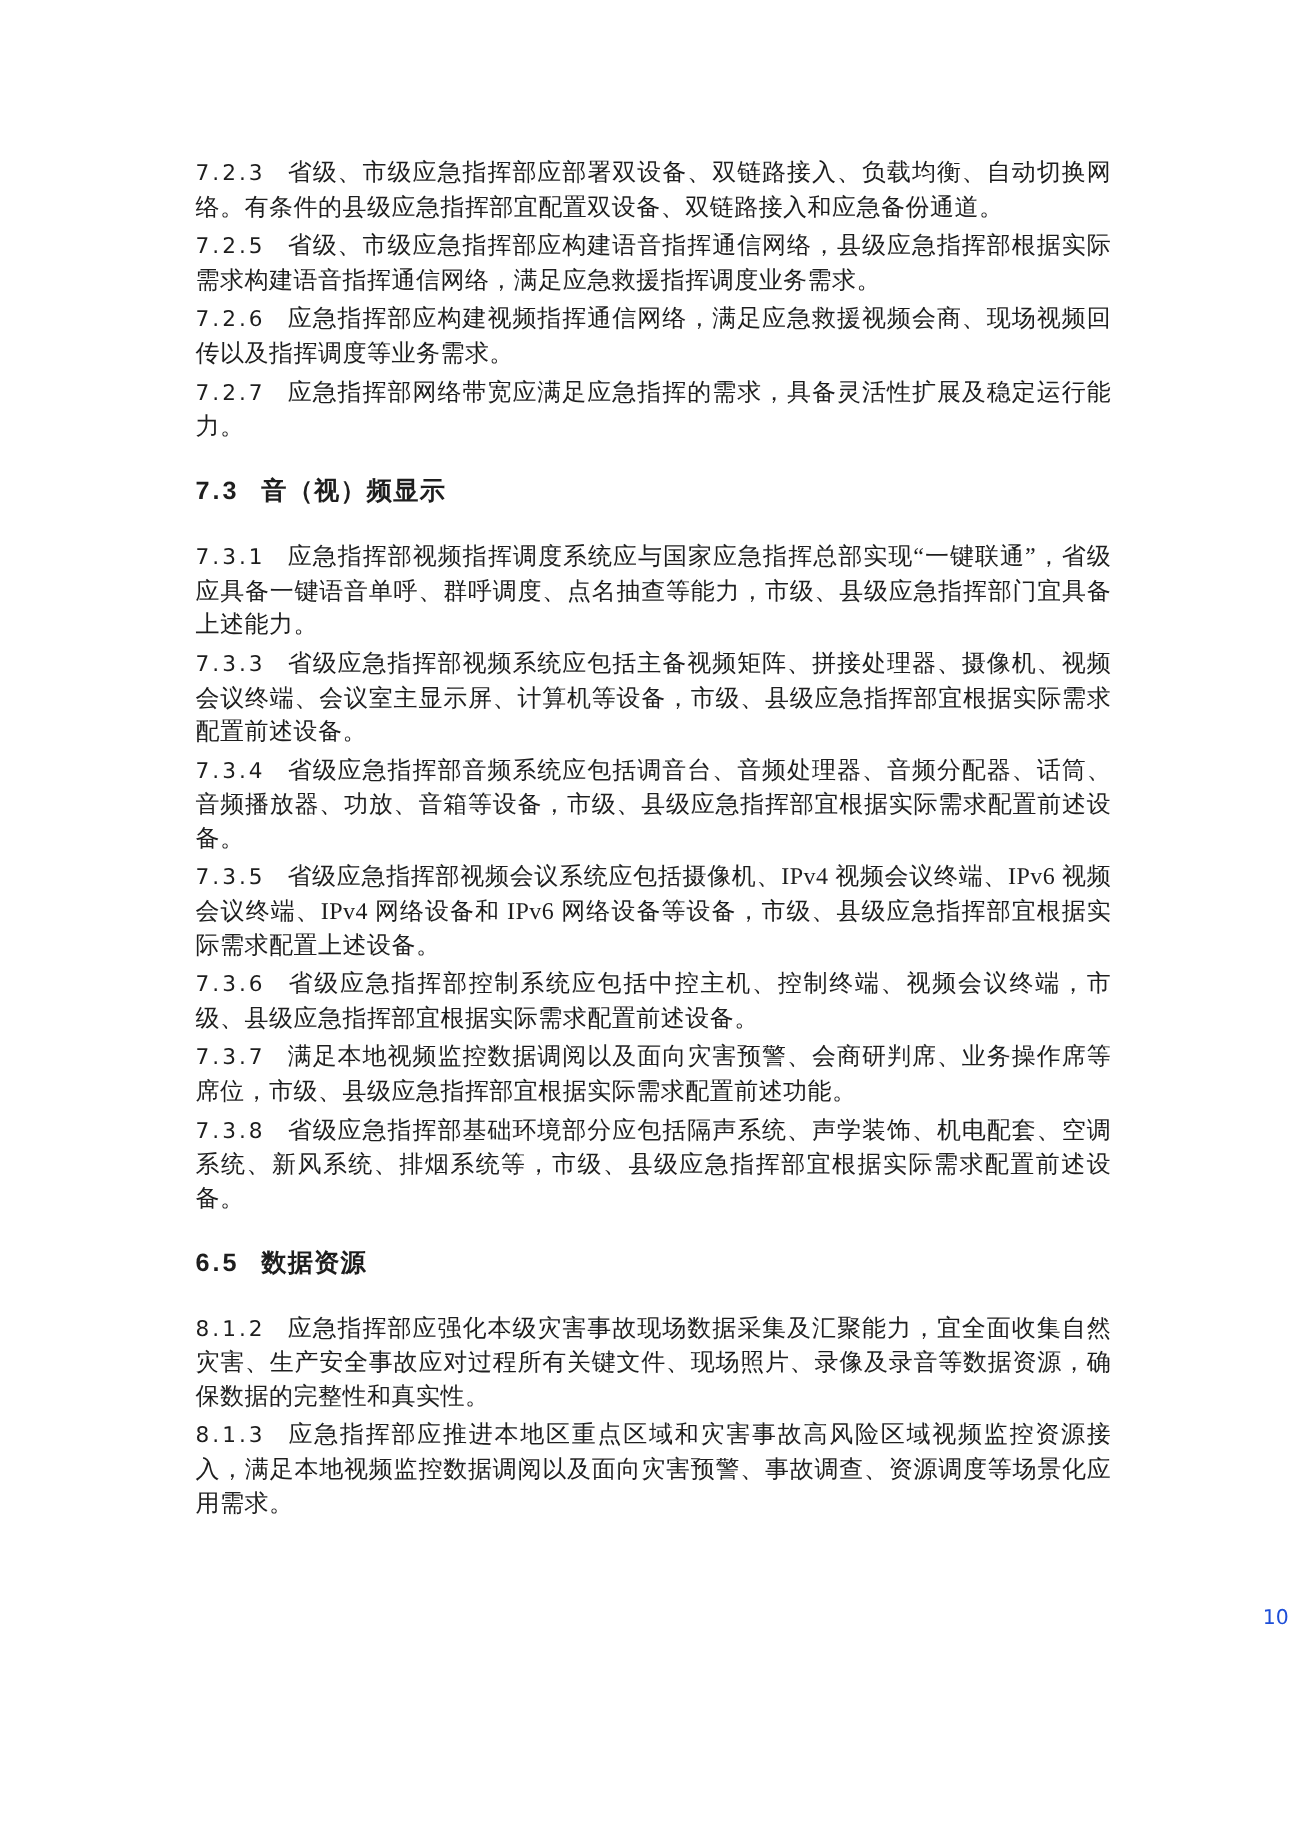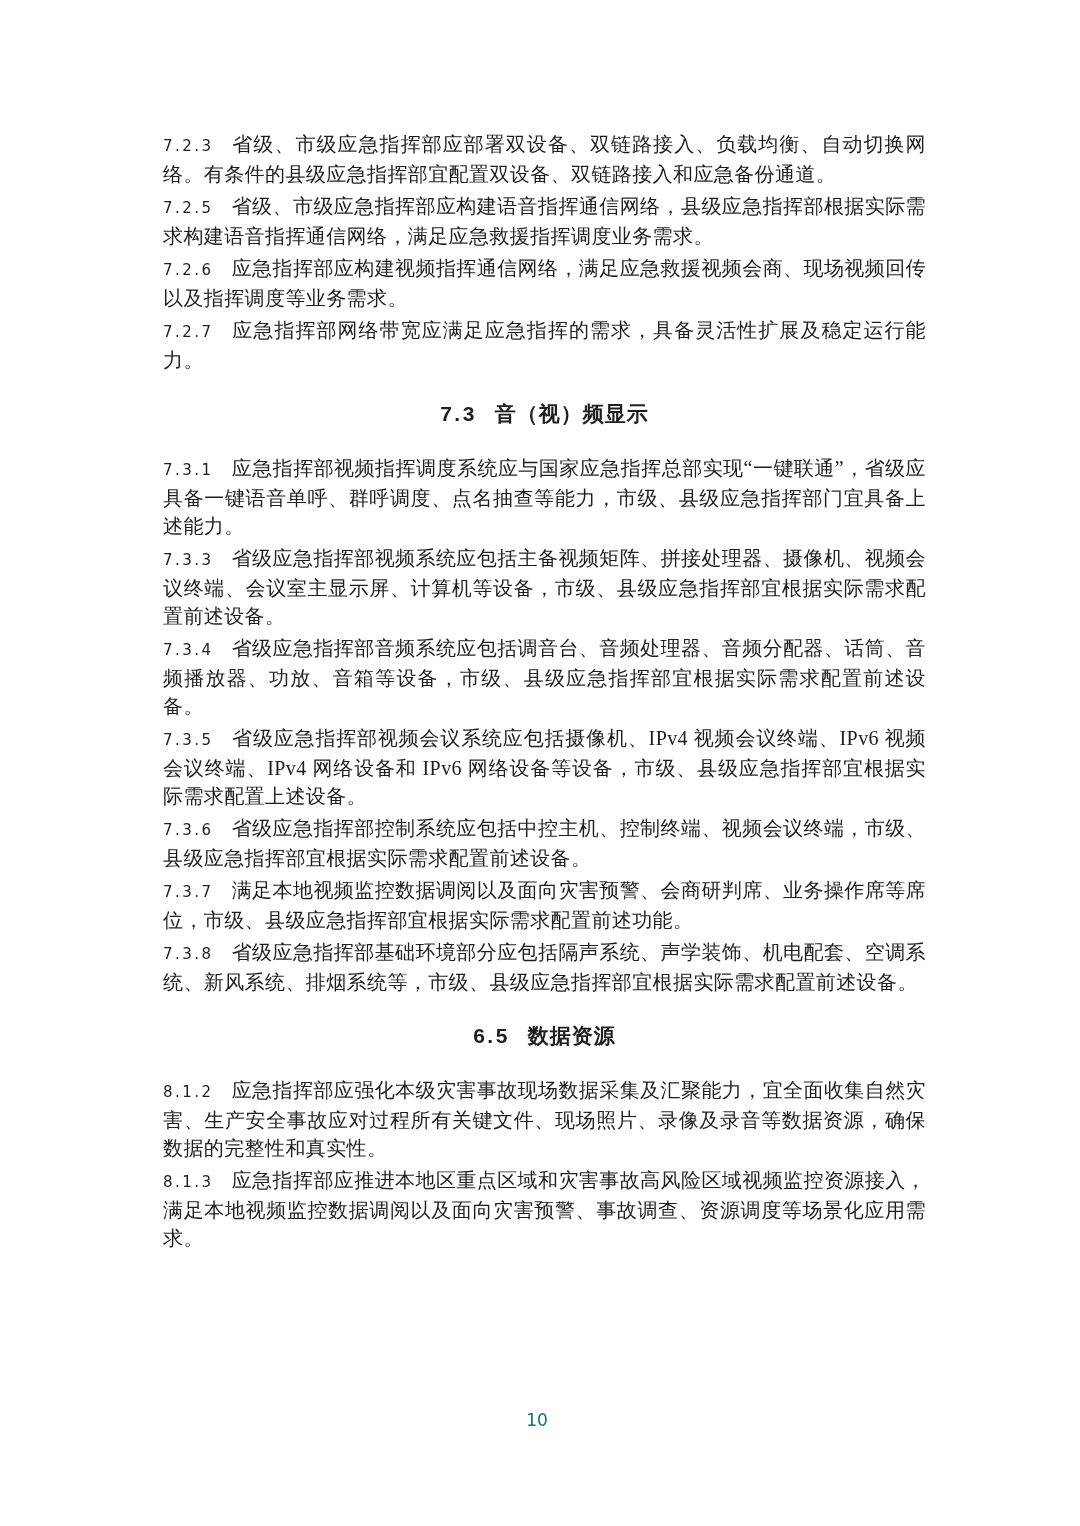--- a/index.html
+++ b/index.html
@@ -22,47 +22,46 @@
   }
   p.clause {
     margin: 0 0 4px 0;
     font-size: 20px;
     line-height: 28px;
     text-align: justify;
     letter-spacing: 0.4px;
   }
   p.clause .num {
     font-family: "DejaVu Sans", "Liberation Sans", sans-serif;
-    font-size: 15px;
+    font-size: 18px;
     letter-spacing: 2.5px;
     margin-right: 18px;
     white-space: nowrap;
   }
   .heading {
     font-family: "Liberation Sans", "DejaVu Sans", sans-serif;
     font-weight: 700;
     font-size: 21px;
     line-height: 28px;
     margin: 26px 0 26px 0;
     letter-spacing: 1px;
-    text-align: center;
   }
   .heading .num {
     letter-spacing: 2.5px;
     margin-right: 18px;
     white-space: nowrap;
   }
   .page-number {
     position: absolute;
-    top: 1410px; left: 0;
+    top: 1338px; left: 0;
     width: 1074px;
-    text-align: center;
+    text-align: right;
     font-family: "DejaVu Sans", "Liberation Sans", sans-serif;
     font-size: 17px;
-    color: #0f766e;
+    color: #1d4ed8;
   }
 </style>
 </head>
 <body>
 
 <div class="page">
   <div class="content">
 
     <p class="clause">
       <span class="num">7.2.3</span><span>省级、市级应急指挥部应部署双设备、双链路接入、负载均衡、自动切换网络。有条件的县级应急指挥部宜配置双设备、双链路接入和应急备份通道。</span>

